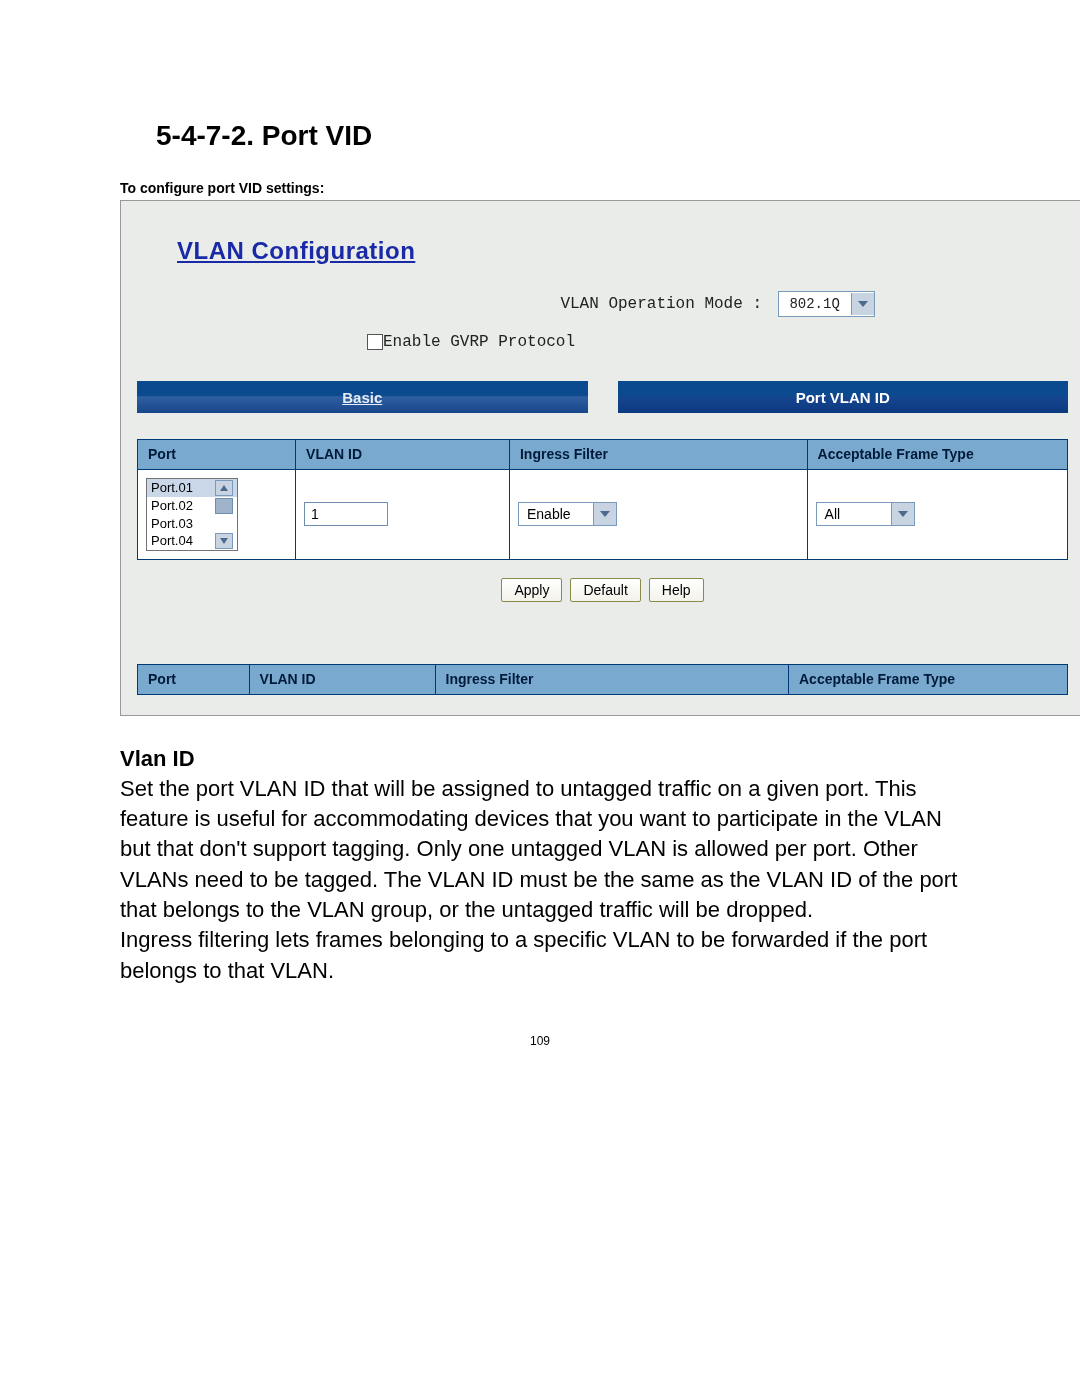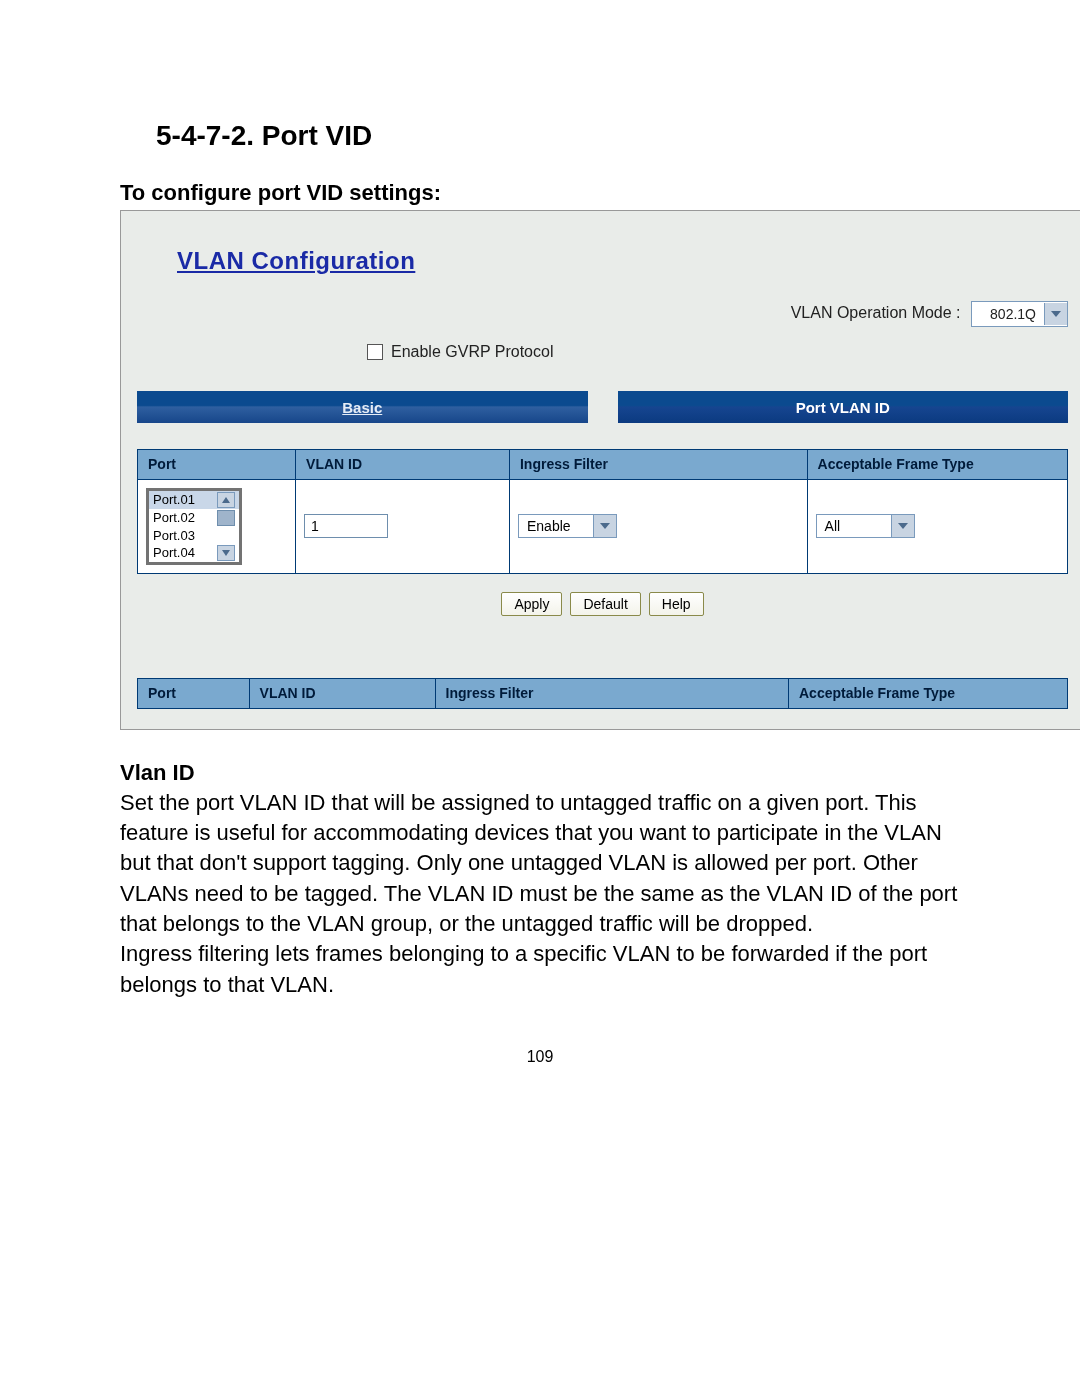--- a/index.html
+++ b/index.html
@@ -12,21 +12,21 @@
   }
   .page {
     padding: 120px 120px 40px 120px;
   }
   h2.section-heading {
     font-size: 28px;
     font-weight: bold;
     margin: 0 0 28px 36px;
   }
   .intro-sub {
-    font-size: 22px;
+    font-size: 14px;
     font-weight: bold;
     margin: 0 0 4px 0;
   }
   .intro-para {
     font-size: 22px;
     margin: 0 0 20px 0;
     line-height: 1.35;
   }
   .intro-para b { font-weight: bold; }
 
@@ -44,25 +44,26 @@
   .ss-title {
     font-family: Arial, Helvetica, sans-serif;
     font-weight: 900;
     font-size: 24px;
     color: #1a2aa6;
     text-decoration: underline;
     letter-spacing: 0.5px;
     font-stretch: condensed;
   }
   .op-mode-block {
-    text-align: right;
+    text-align: center;
     padding: 26px 0 30px 230px;
     font-size: 16px;
     color: #222;
     position: relative;
+    font-family: Liberation Mono, monospace;
   }
   .op-mode-row label {
     margin-right: 6px;
   }
   .op-select {
     display: inline-flex;
     align-items: center;
     border: 1px solid #7a9abc;
     background: #fff;
     height: 24px;
@@ -81,21 +82,21 @@
     align-items: center;
     justify-content: center;
     background: #c8d4e2;
     border-left: 1px solid #7a9abc;
   }
   .op-select .dd-btn svg { display:block; }
   .gvrp-row {
     margin-top: 16px;
     display: flex;
     align-items: center;
-    gap: 8px;
+    gap: 0;
   }
   .chk {
     width: 14px;
     height: 14px;
     border: 1px solid #555;
     background: #fff;
     display: inline-block;
   }
 
   .tabs {
@@ -146,21 +147,21 @@
   }
   .grid-table td {
     border: 1px solid #003a74;
     background: #fff;
     padding: 8px 8px;
     vertical-align: middle;
     font-size: 14px;
   }
   .port-list {
     width: 90px;
-    border: 3px solid #737373;
+    border: 1px solid #737373;
     display: flex;
     flex-direction: column;
     font-size: 13px;
   }
   .port-list .row {
     display: flex;
     align-items: center;
     justify-content: space-between;
     padding: 1px 4px;
   }
@@ -228,21 +229,21 @@
     font-weight: bold;
     margin: 28px 0 2px 0;
   }
   .body-para {
     font-size: 22px;
     margin: 0 0 0 0;
     line-height: 1.38;
   }
   .page-number {
     text-align:center;
-    font-size: 16px;
+    font-size: 12px;
     margin-top: 48px;
   }
 </style>
 </head>
 <body>
 
 <div class="page">
   <h2 class="section-heading">5-4-7-2. Port VID</h2>
 
   <div class="intro-sub">To configure port VID settings:</div>

